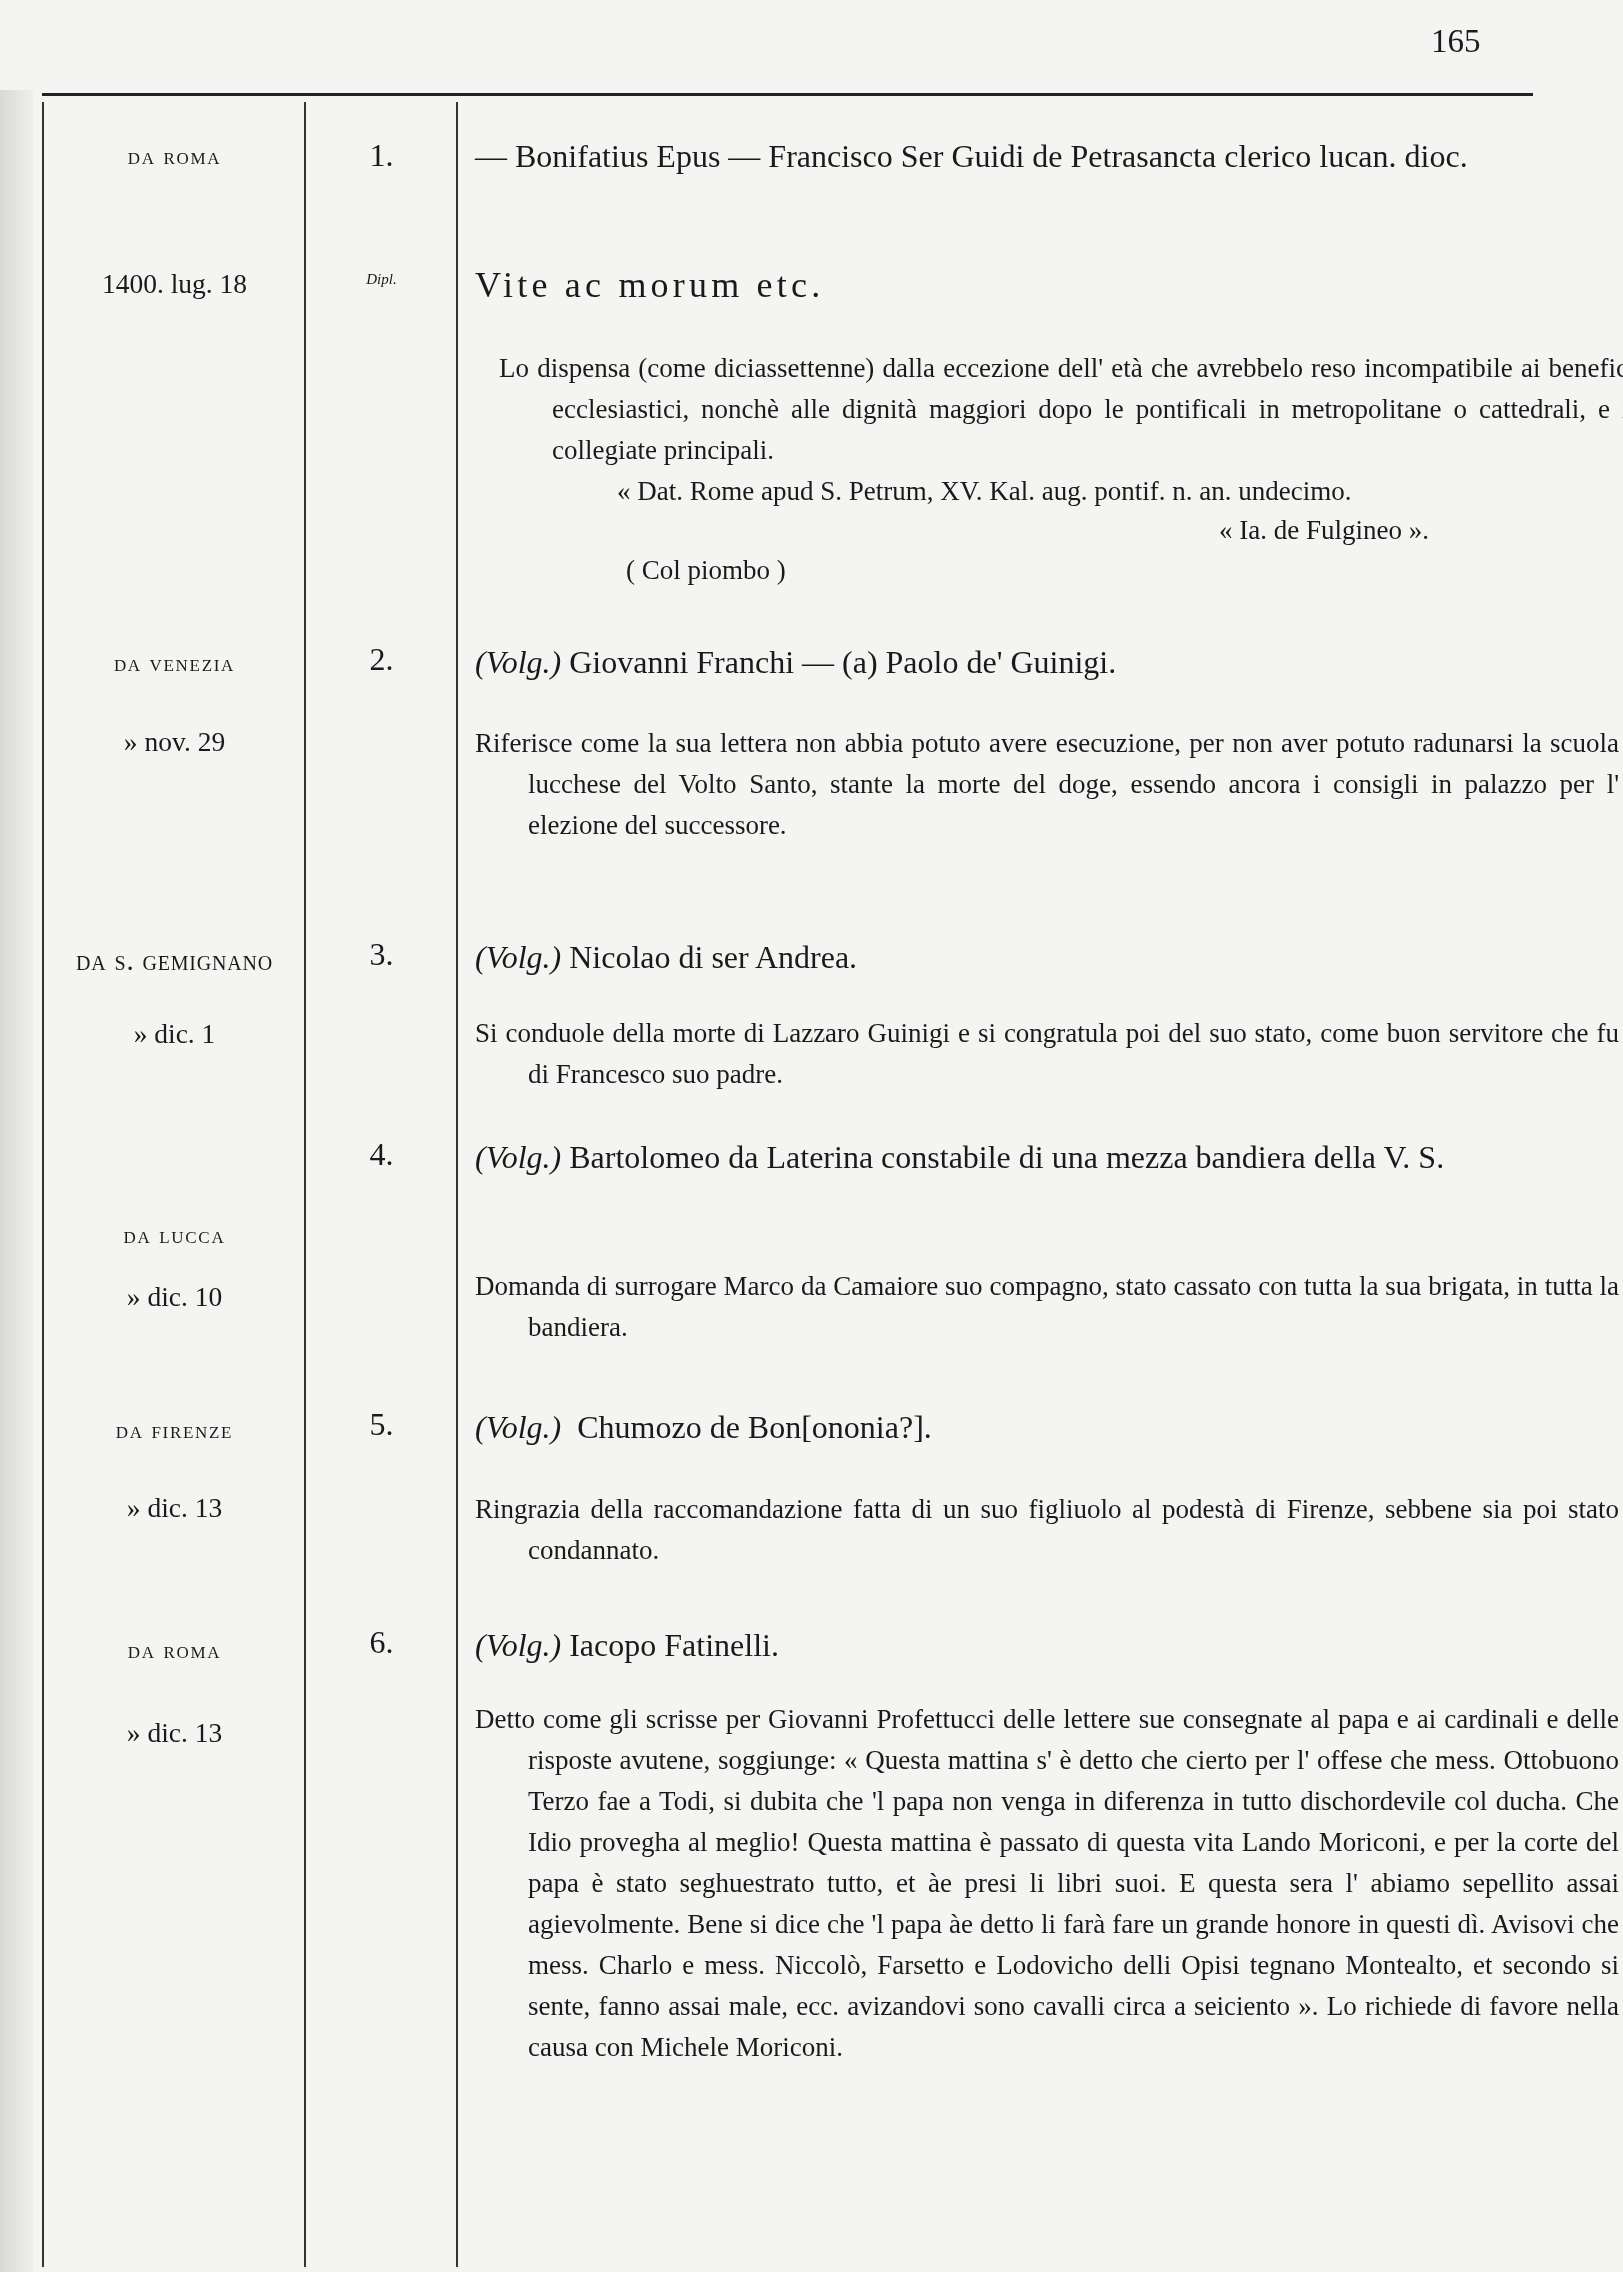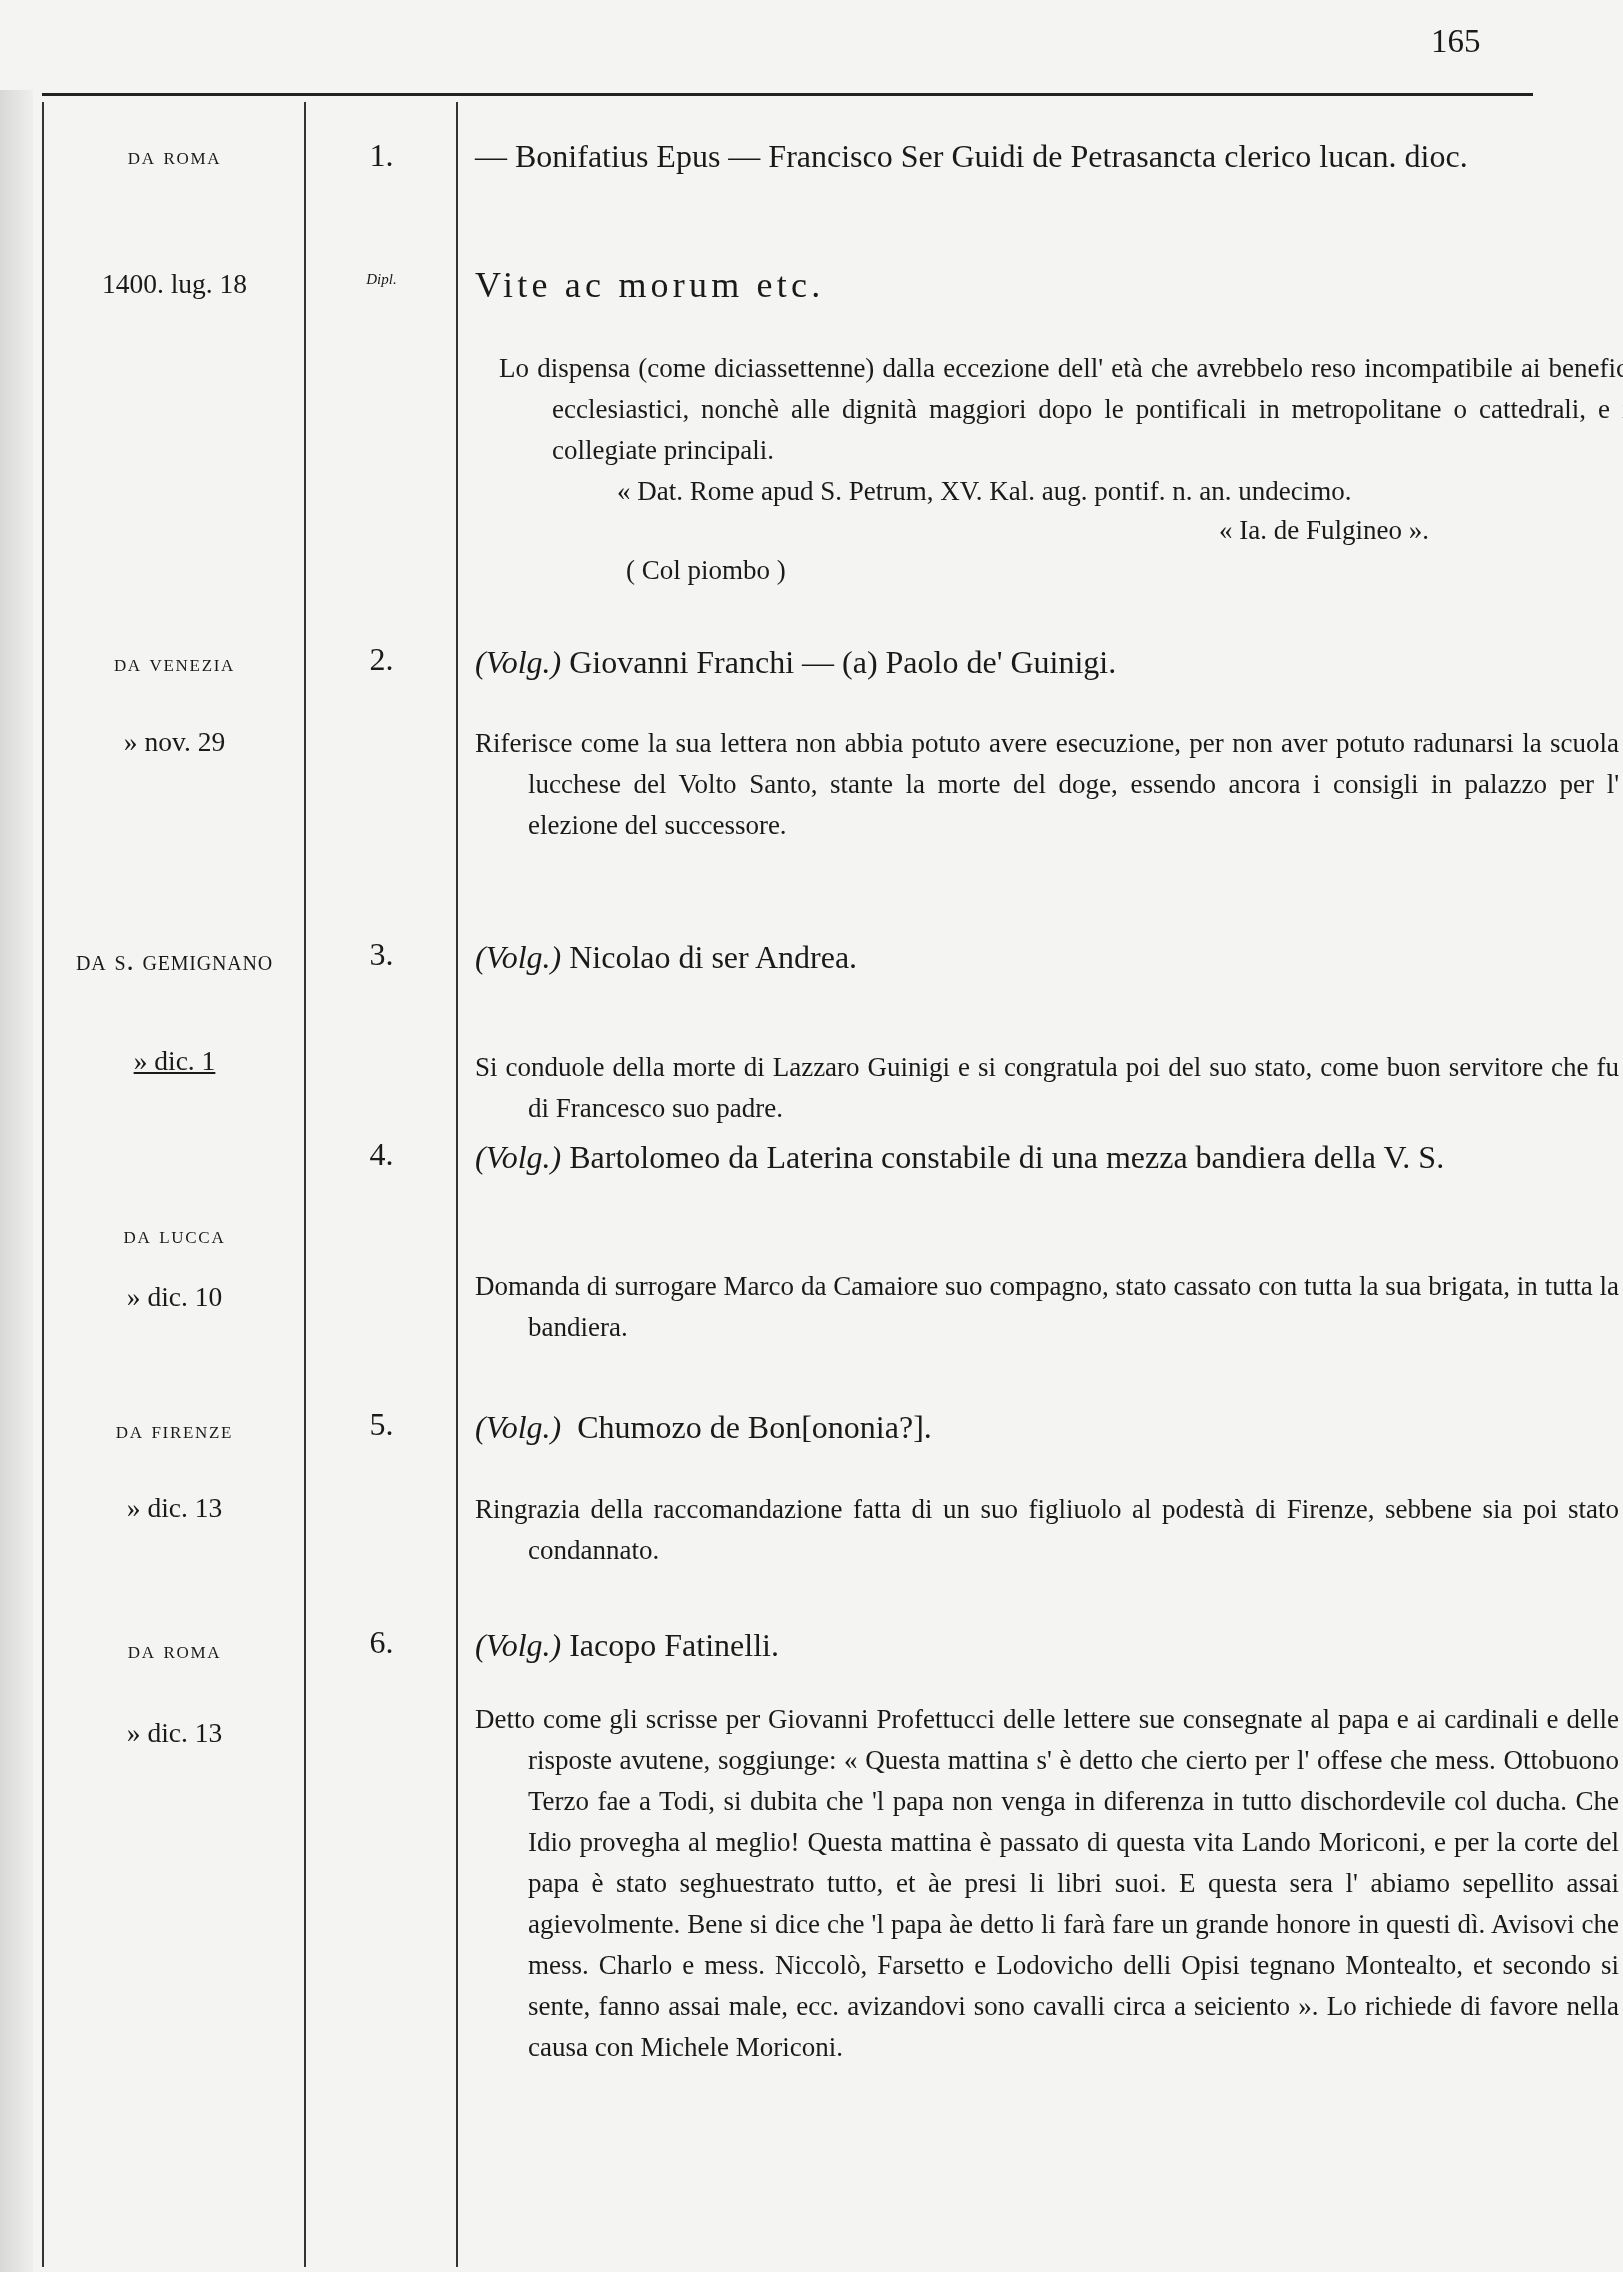--- a/index.html
+++ b/index.html
@@ -84,22 +84,22 @@
   <div class="col-num" style="top:641px;">2.</div>
   <div class="heading" style="top:641px;"><span class="volg">(Volg.)</span> <span>Giovanni Franchi — (a) Paolo de' Guinigi.</span></div>
   <div class="col-date" style="top:726px;">» nov. 29</div>
   <div class="body-text" style="top:723px;">Riferisce come la sua lettera non abbia potuto avere esecuzione, per non aver potuto radunarsi la scuola lucchese del Volto Santo, stante la morte del doge, essendo ancora i consigli in palazzo per l' elezione del successore.</div>
 </div>
 
 <div class="entry" style="top:0;">
   <div class="col-place" style="top:944px; font-size:29px; letter-spacing:0.8px;">DA S. GEMIGNANO</div>
   <div class="col-num" style="top:936px;">3.</div>
   <div class="heading" style="top:936px;"><span class="volg">(Volg.)</span> <span>Nicolao di ser Andrea.</span></div>
-  <div class="col-date" style="top:1045px;text-decoration:underline;">» dic. 1</div>
-  <div class="body-text" style="top:1047px;">Si conduole della morte di Lazzaro Guinigi e si congratula poi del suo stato, come buon servitore che fu di Francesco suo padre.</div>
+  <div class="col-date" style="top:1018px;">» dic. 1</div>
+  <div class="body-text" style="top:1013px;">Si conduole della morte di Lazzaro Guinigi e si congratula poi del suo stato, come buon servitore che fu di Francesco suo padre.</div>
 </div>
 
 <div class="entry" style="top:0;">
   <div class="col-place" style="top:1222px;">DA LUCCA</div>
   <div class="col-num" style="top:1136px;">4.</div>
   <div class="heading" style="top:1136px;"><span class="volg">(Volg.)</span> <span>Bartolomeo da Laterina constabile di una mezza bandiera della V. S.</span></div>
   <div class="col-date" style="top:1281px;">» dic. 10</div>
   <div class="body-text" style="top:1266px;">Domanda di surrogare Marco da Camaiore suo compagno, stato cassato con tutta la sua brigata, in tutta la bandiera.</div>
 </div>
 

